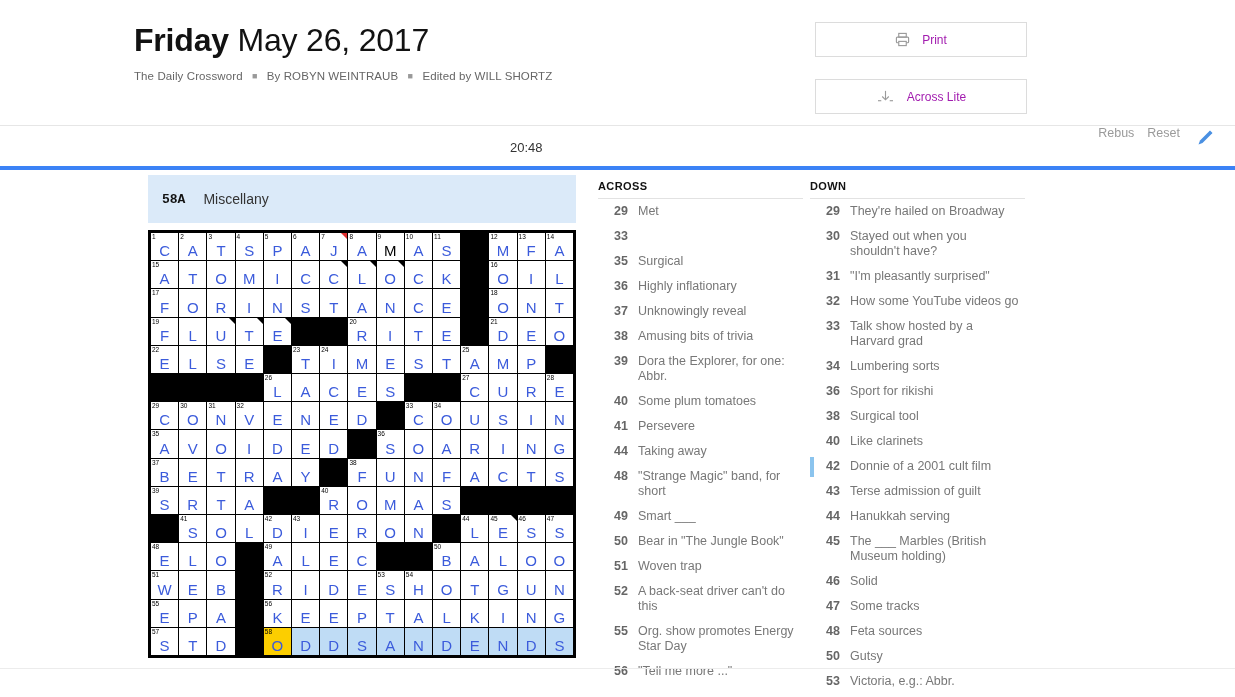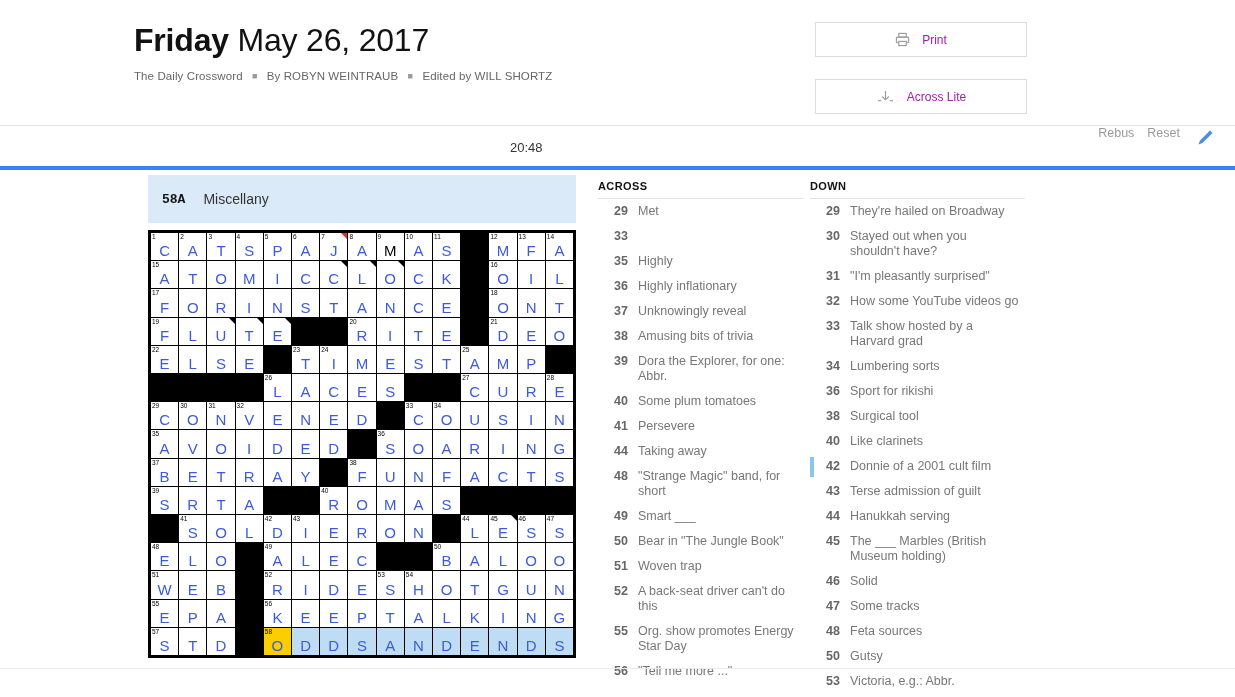--- a/index.html
+++ b/index.html
@@ -912,21 +912,21 @@
       <div class="clues-inner" id="across-list">
           <div class="clue-row">
             <span class="cnum">29</span>
             <span class="ctext">Met</span>
           </div>
           <div class="clue-row">
             <span class="cnum">33</span>
           </div>
           <div class="clue-row">
             <span class="cnum">35</span>
-            <span class="ctext">Highly</span>
+            <span class="ctext">Surgical</span>
           </div>
           <div class="clue-row">
             <span class="cnum">36</span>
             <span class="ctext">Highly inflationary</span>
           </div>
           <div class="clue-row">
             <span class="cnum">37</span>
             <span class="ctext">Unknowingly reveal</span>
           </div>
           <div class="clue-row">

